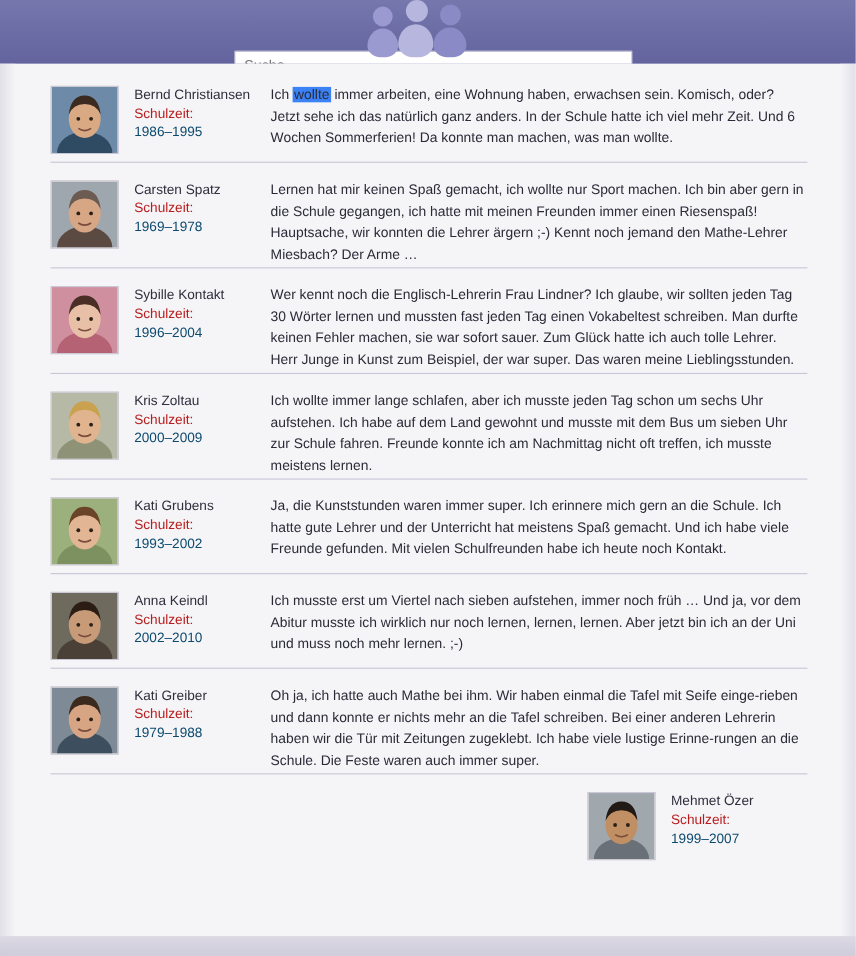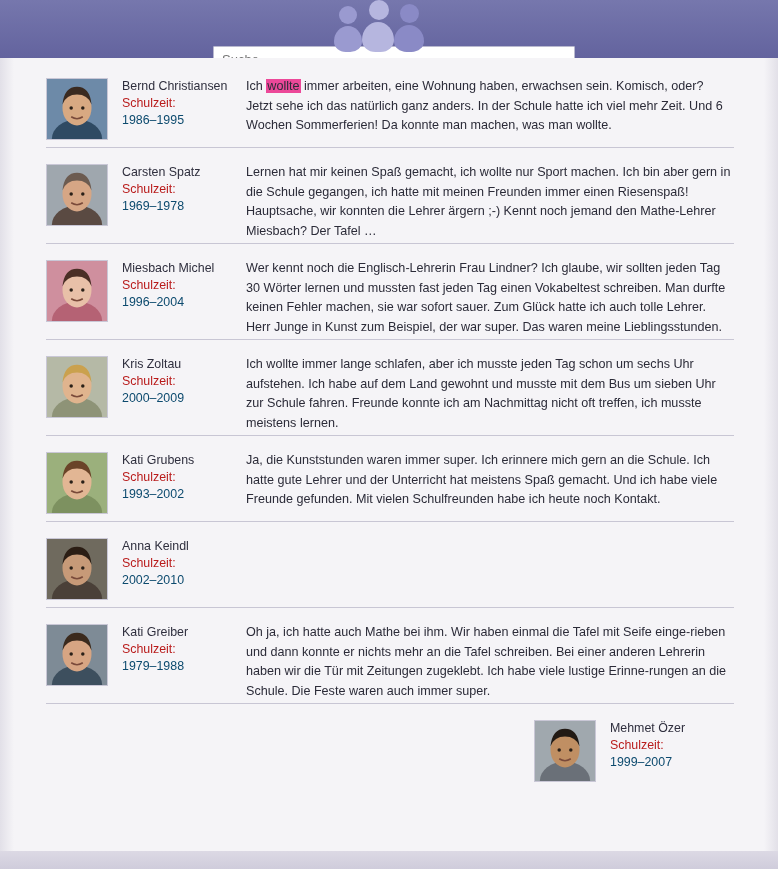--- a/index.html
+++ b/index.html
@@ -148,21 +148,21 @@
 
   .text {
     flex: 1 1 auto;
     font-size: 12.6px;
     line-height: 19.5px;
     color: #2b2b38;
     padding-top: 1px;
     padding-right: 2px;
   }
   .hl {
-    background: #ec4899;
+    background: #3b82f6;
     padding: 0 1px;
   }
 
   .footer-bar {
     position: absolute;
     left: 0; right: 0; bottom: 0;
     height: 18px;
     background: linear-gradient(180deg,#dcd9e4,#cfccdb);
   }
   .footer-ghost {
@@ -229,36 +229,36 @@
               <ellipse cx="25" cy="30" rx="1.8" ry="1.8" fill="#2a2018"></ellipse>
               <ellipse cx="37" cy="30" rx="1.8" ry="1.8" fill="#2a2018"></ellipse>
               <path d="M25 39 Q31 43 37 39" stroke="#7a4a3a" stroke-width="1.6" fill="none"></path>
             </svg>
           </div>
           <div class="meta">
             <div class="name">Carsten Spatz</div>
             <div class="label">Schulzeit:</div>
             <div class="years">1969–1978</div>
           </div>
-          <div class="text"><span>Lernen hat mir keinen Spaß gemacht, ich wollte nur Sport machen. Ich bin aber gern in die Schule gegangen, ich hatte mit meinen Freunden immer einen Riesenspaß! Hauptsache, wir konnten die Lehrer ärgern ;-) Kennt noch jemand den Mathe-Lehrer Miesbach? Der Tafel …</span></div>
+          <div class="text"><span>Lernen hat mir keinen Spaß gemacht, ich wollte nur Sport machen. Ich bin aber gern in die Schule gegangen, ich hatte mit meinen Freunden immer einen Riesenspaß! Hauptsache, wir konnten die Lehrer ärgern ;-) Kennt noch jemand den Mathe-Lehrer Miesbach? Der Arme …</span></div>
         </div>
         <div class="post">
           <div class="avatar">
             <svg viewBox="0 0 62 62" preserveAspectRatio="none">
               <rect x="0" y="0" width="62" height="62" fill="#cf8f9e"></rect>
               <ellipse cx="31" cy="62" rx="26" ry="20" fill="#b56274"></ellipse>
               <ellipse cx="31" cy="30" rx="15" ry="18" fill="#e8c0a8"></ellipse>
               <path d="M16 26 Q18 8 31 8 Q44 8 46 26 Q42 16 31 16 Q20 16 16 26 Z" fill="#4a2f26"></path>
               <ellipse cx="25" cy="30" rx="1.8" ry="1.8" fill="#2a2018"></ellipse>
               <ellipse cx="37" cy="30" rx="1.8" ry="1.8" fill="#2a2018"></ellipse>
               <path d="M25 39 Q31 43 37 39" stroke="#7a4a3a" stroke-width="1.6" fill="none"></path>
             </svg>
           </div>
           <div class="meta">
-            <div class="name">Miesbach Michel</div>
+            <div class="name">Sybille Kontakt</div>
             <div class="label">Schulzeit:</div>
             <div class="years">1996–2004</div>
           </div>
           <div class="text"><span>Wer kennt noch die Englisch-Lehrerin Frau Lindner? Ich glaube, wir sollten jeden Tag 30 Wörter lernen und mussten fast jeden Tag einen Vokabeltest schreiben. Man durfte keinen Fehler machen, sie war sofort sauer. Zum Glück hatte ich auch tolle Lehrer. Herr Junge in Kunst zum Beispiel, der war super. Das waren meine Lieblingsstunden.</span></div>
         </div>
         <div class="post">
           <div class="avatar">
             <svg viewBox="0 0 62 62" preserveAspectRatio="none">
               <rect x="0" y="0" width="62" height="62" fill="#b5b9a6"></rect>
               <ellipse cx="31" cy="62" rx="26" ry="20" fill="#8e9377"></ellipse>
@@ -305,20 +305,21 @@
               <ellipse cx="25" cy="30" rx="1.8" ry="1.8" fill="#2a2018"></ellipse>
               <ellipse cx="37" cy="30" rx="1.8" ry="1.8" fill="#2a2018"></ellipse>
               <path d="M25 39 Q31 43 37 39" stroke="#7a4a3a" stroke-width="1.6" fill="none"></path>
             </svg>
           </div>
           <div class="meta">
             <div class="name">Anna Keindl</div>
             <div class="label">Schulzeit:</div>
             <div class="years">2002–2010</div>
           </div>
+          <div class="text"><span>Ich musste erst um Viertel nach sieben aufstehen, immer noch früh … Und ja, vor dem Abitur musste ich wirklich nur noch lernen, lernen, lernen. Aber jetzt bin ich an der Uni und muss noch mehr lernen. ;-)</span></div>
         </div>
         <div class="post">
           <div class="avatar">
             <svg viewBox="0 0 62 62" preserveAspectRatio="none">
               <rect x="0" y="0" width="62" height="62" fill="#7e8b96"></rect>
               <ellipse cx="31" cy="62" rx="26" ry="20" fill="#3d4f5e"></ellipse>
               <ellipse cx="31" cy="30" rx="15" ry="18" fill="#d7a583"></ellipse>
               <path d="M16 26 Q18 8 31 8 Q44 8 46 26 Q42 16 31 16 Q20 16 16 26 Z" fill="#3b2a1d"></path>
               <ellipse cx="25" cy="30" rx="1.8" ry="1.8" fill="#2a2018"></ellipse>
               <ellipse cx="37" cy="30" rx="1.8" ry="1.8" fill="#2a2018"></ellipse>

